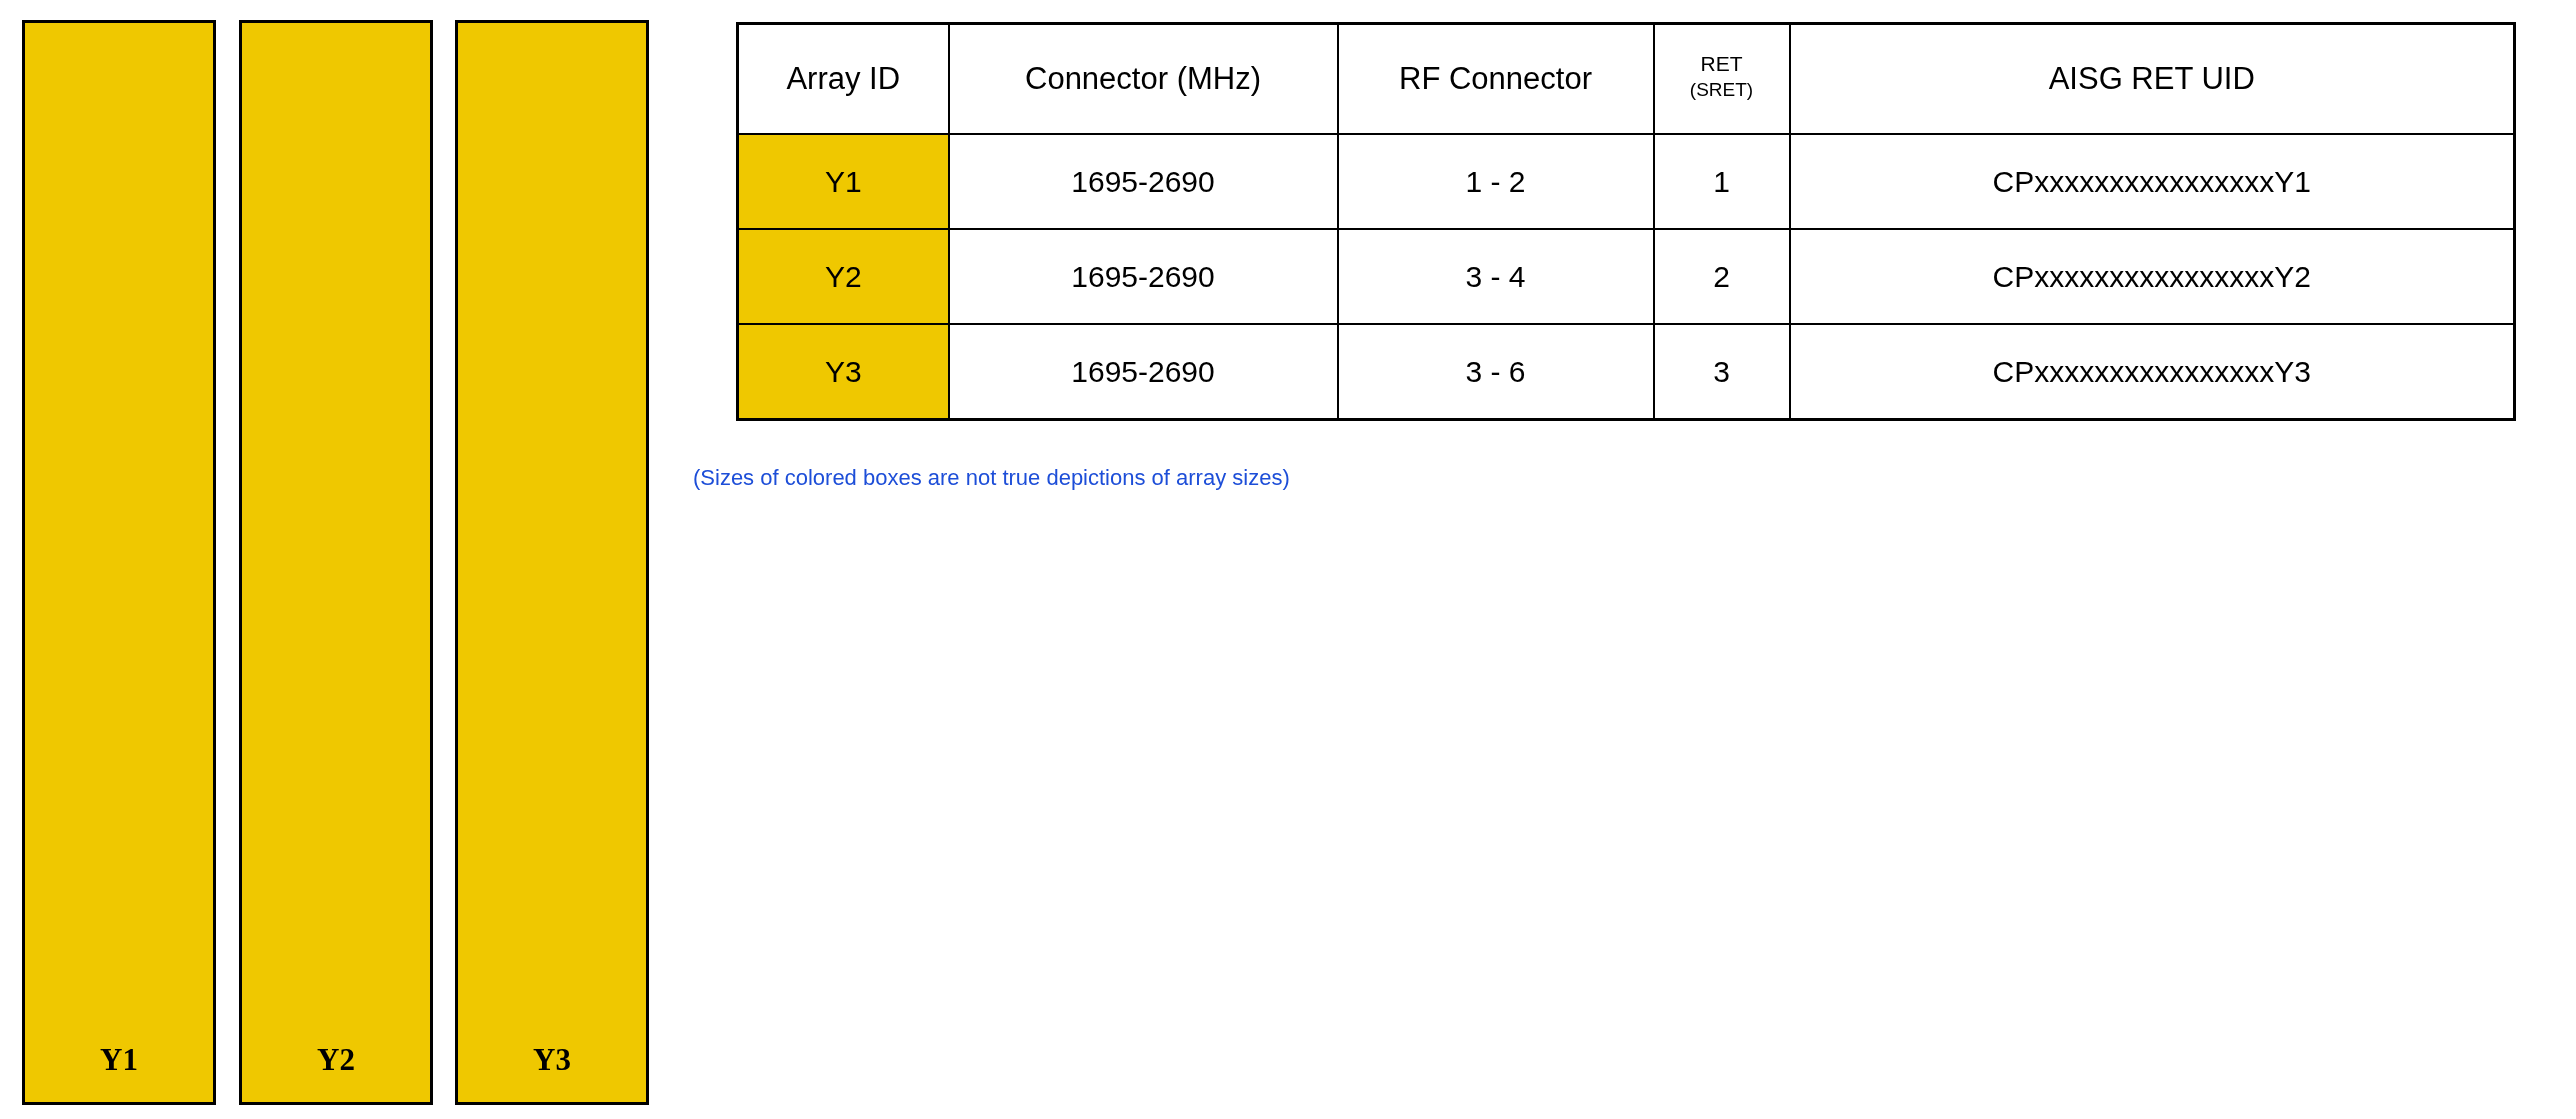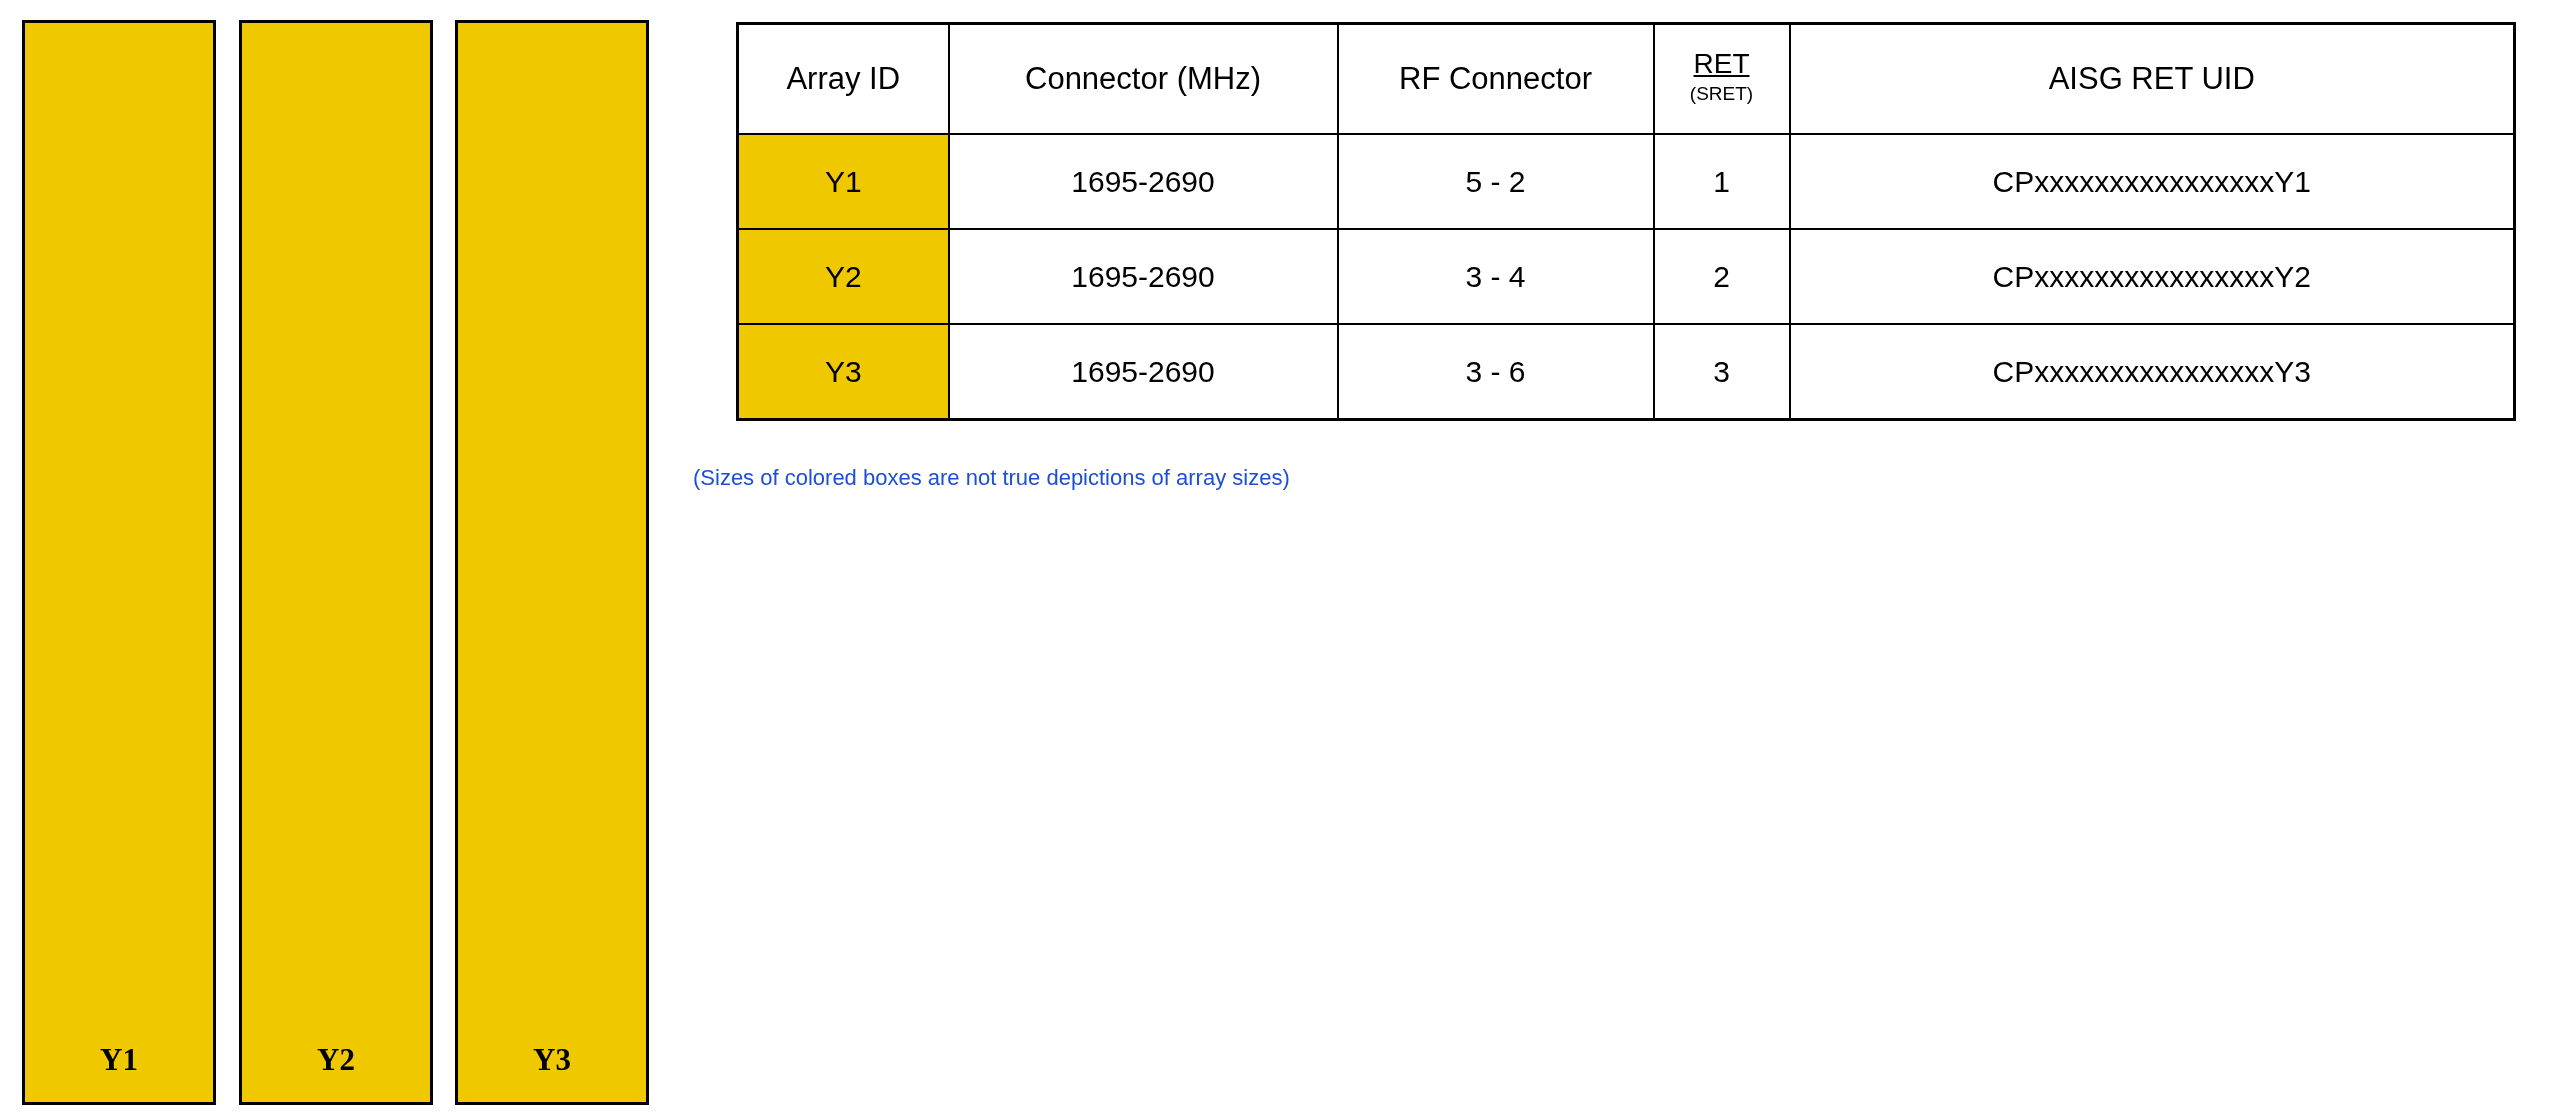--- a/index.html
+++ b/index.html
@@ -79,23 +79,22 @@
     font-size: 30px;
   }
   .col-array-id  { width: 211px; }
   .col-frequency { width: 389px; }
   .col-rf        { width: 316px; }
   .col-ret       { width: 136px; }
   .col-uid       { width: 725px; }
 
   .ret-head-main {
     display: block;
-    font-size: 28px;
+    font-size: 21px;
     line-height: 1.05;
-    text-decoration: underline;
   }
   .ret-head-sub {
     display: block;
     font-size: 19px;
     line-height: 1.6;
   }
 
   td.array-id-cell {
     background: #EFC800;
   }
@@ -147,21 +146,21 @@
           <span class="ret-head-main">RET</span>
           <span class="ret-head-sub">(SRET)</span>
         </th>
         <th>AISG RET UID</th>
       </tr>
     </thead>
     <tbody>
       <tr>
         <td class="array-id-cell">Y1</td>
         <td>1695-2690</td>
-        <td>5 - 2</td>
+        <td>1 - 2</td>
         <td>1</td>
         <td>CPxxxxxxxxxxxxxxxxY1</td>
       </tr>
       <tr>
         <td class="array-id-cell">Y2</td>
         <td>1695-2690</td>
         <td>3 - 4</td>
         <td>2</td>
         <td>CPxxxxxxxxxxxxxxxxY2</td>
       </tr>

